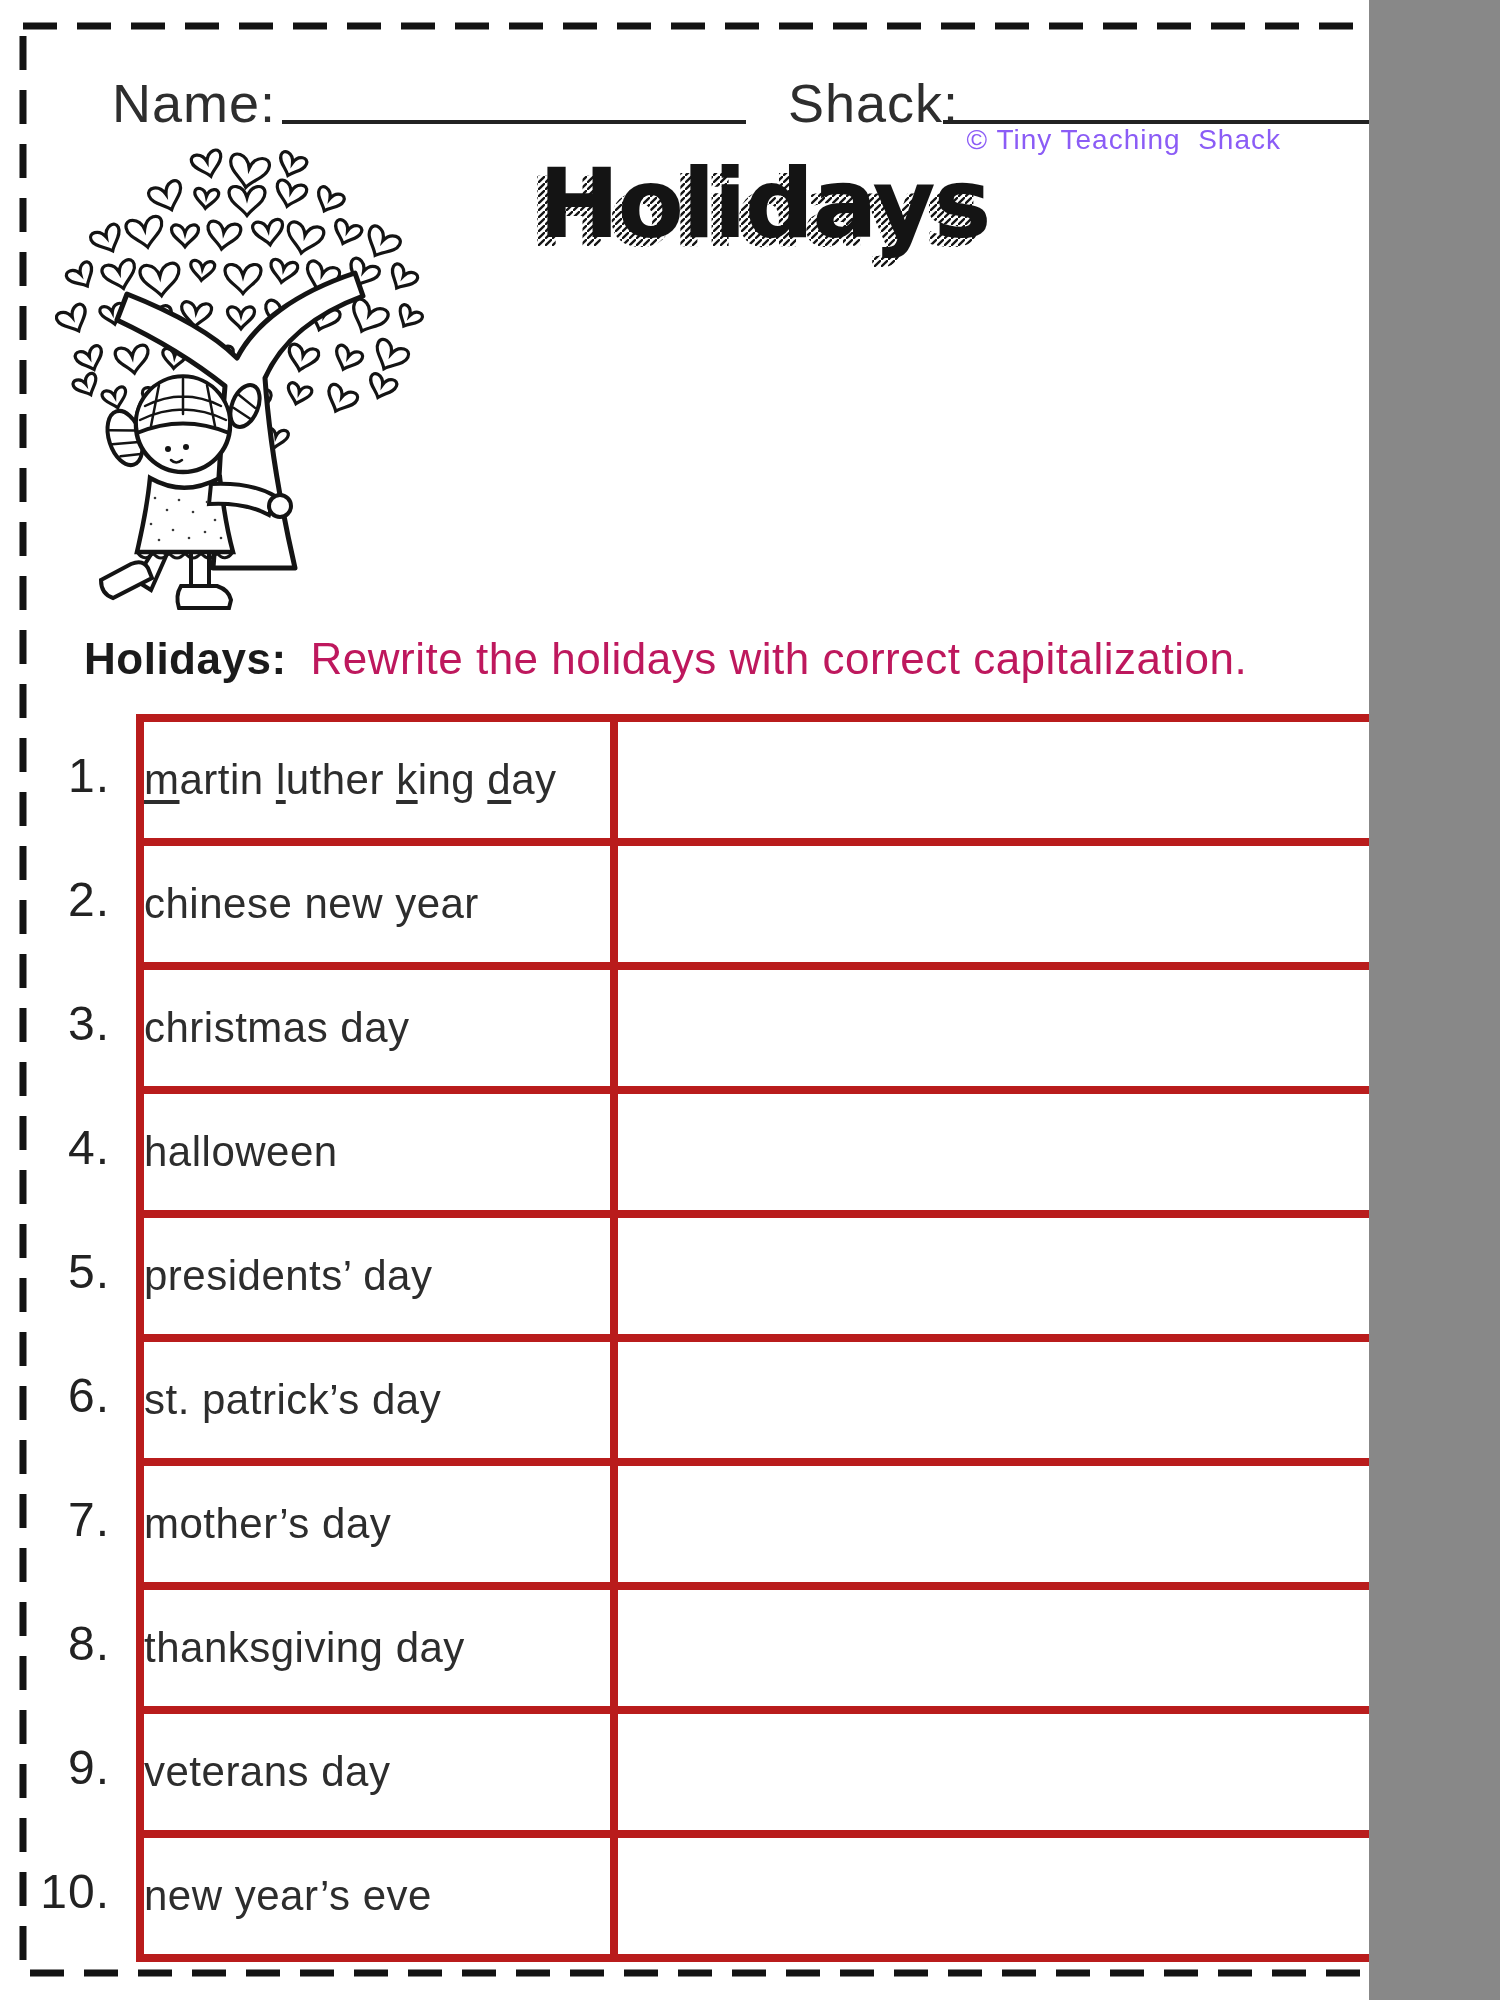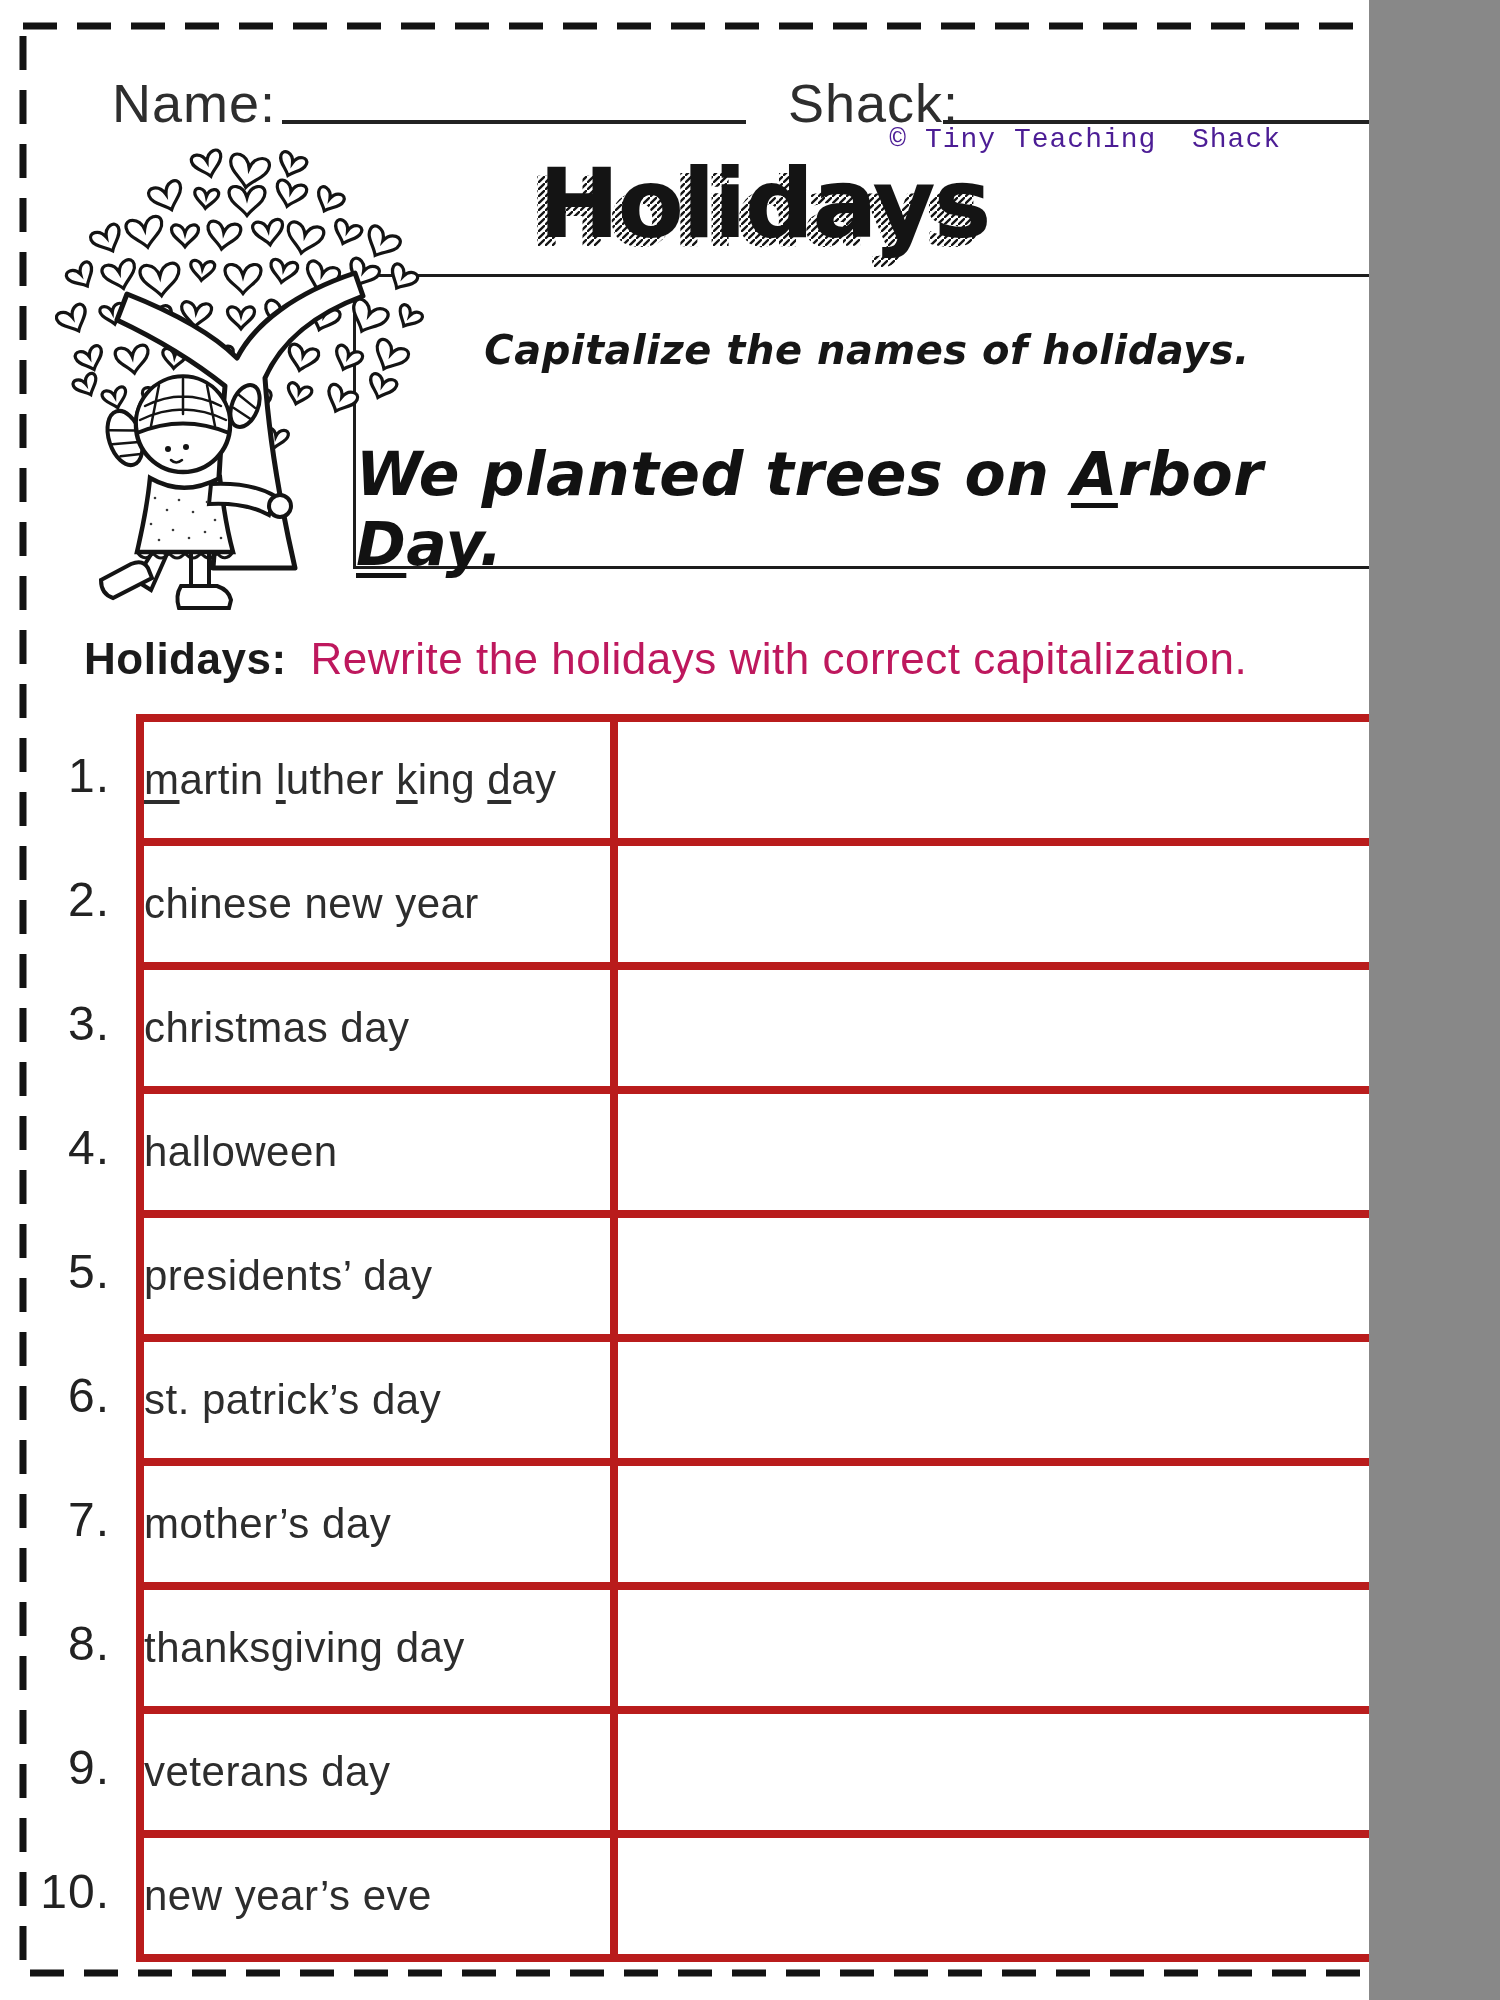--- a/index.html
+++ b/index.html
@@ -13,22 +13,22 @@
   }
   .abs{position:absolute;}
 
   
   .field-label{
     font-size:54px;line-height:1;letter-spacing:1px;color:#2e2e2e;
     font-family:"Liberation Sans",sans-serif;
   }
   .write-line{border-bottom:4px solid #222;height:0;}
   .attribution{
-    font-size:28px;color:#4c1d95;letter-spacing:1px;white-space:pre;
-    font-family:Liberation Mono, monospace;
+    font-size:28px;color:#8b5cf6;letter-spacing:1px;white-space:pre;
+    font-family:Liberation Sans, sans-serif;
   }
 
   
   .rule-box{
     left:353px;top:274px;width:1028px;height:295px;
     border:3px solid #1d1d1d;box-sizing:border-box;
     display:flex;flex-direction:column;align-items:center;
     background:#fff;
   }
   .rule-text{
@@ -105,24 +105,20 @@
   <svg class="abs" style="left:468px;top:134px" width="590" height="140" viewBox="0 0 590 140">
     <defs>
       <pattern id="hatch" patternUnits="userSpaceOnUse" width="7" height="7">
         <path d="M-1,8 L8,-1" stroke="#141414" stroke-width="2.3" fill="none"></path>
       </pattern>
     </defs>
     <text x="286" y="112" text-anchor="middle" fill="url(#hatch)" style="font-family:'DejaVu Sans',sans-serif;font-weight:800;font-size:97px;letter-spacing:-2px">Holidays</text>
     <text x="296" y="103" text-anchor="middle" fill="#141414" style="font-family:'DejaVu Sans',sans-serif;font-weight:800;font-size:97px;letter-spacing:-2px">Holidays</text>
   </svg>
 
-  <div class="abs rule-box">
-    <div class="rule-text">Capitalize the names of holidays.</div>
-    <div class="example-text"><span>We planted trees on </span><span class="ul">A</span><span>rbor </span><span class="ul">D</span><span>ay.</span></div>
-  </div>
 
   <svg class="abs" style="left:55px;top:138px" width="380" height="480" viewBox="0 0 380 480">
     <g id="canopy">
         <path d="M0,8 C -3,-3 -15,-4 -15,4 C -15,12 -5,16 0,23 C 5,16 15,12 15,4 C 15,-4 3,-3 0,8 Z" transform="translate(150,16) rotate(-15) scale(1)" fill="#ffffff" stroke="#141414" stroke-width="3.2" vector-effect="non-scaling-stroke"></path>
         <path d="M0,8 C -3,-3 -15,-4 -15,4 C -15,12 -5,16 0,23 C 5,16 15,12 15,4 C 15,-4 3,-3 0,8 Z" transform="translate(196,20) rotate(10) scale(1.3)" fill="#ffffff" stroke="#141414" stroke-width="3.2" vector-effect="non-scaling-stroke"></path>
         <path d="M0,8 C -3,-3 -15,-4 -15,4 C -15,12 -5,16 0,23 C 5,16 15,12 15,4 C 15,-4 3,-3 0,8 Z" transform="translate(240,18) rotate(20) scale(0.9)" fill="#ffffff" stroke="#141414" stroke-width="3.2" vector-effect="non-scaling-stroke"></path>
         <path d="M0,8 C -3,-3 -15,-4 -15,4 C -15,12 -5,16 0,23 C 5,16 15,12 15,4 C 15,-4 3,-3 0,8 Z" transform="translate(108,48) rotate(-20) scale(1.1)" fill="#ffffff" stroke="#141414" stroke-width="3.2" vector-effect="non-scaling-stroke"></path>
         <path d="M0,8 C -3,-3 -15,-4 -15,4 C -15,12 -5,16 0,23 C 5,16 15,12 15,4 C 15,-4 3,-3 0,8 Z" transform="translate(152,52) rotate(5) scale(0.8)" fill="#ffffff" stroke="#141414" stroke-width="3.2" vector-effect="non-scaling-stroke"></path>
         <path d="M0,8 C -3,-3 -15,-4 -15,4 C -15,12 -5,16 0,23 C 5,16 15,12 15,4 C 15,-4 3,-3 0,8 Z" transform="translate(192,50) rotate(0) scale(1.2)" fill="#ffffff" stroke="#141414" stroke-width="3.2" vector-effect="non-scaling-stroke"></path>
         <path d="M0,8 C -3,-3 -15,-4 -15,4 C -15,12 -5,16 0,23 C 5,16 15,12 15,4 C 15,-4 3,-3 0,8 Z" transform="translate(238,46) rotate(15) scale(1)" fill="#ffffff" stroke="#141414" stroke-width="3.2" vector-effect="non-scaling-stroke"></path>

